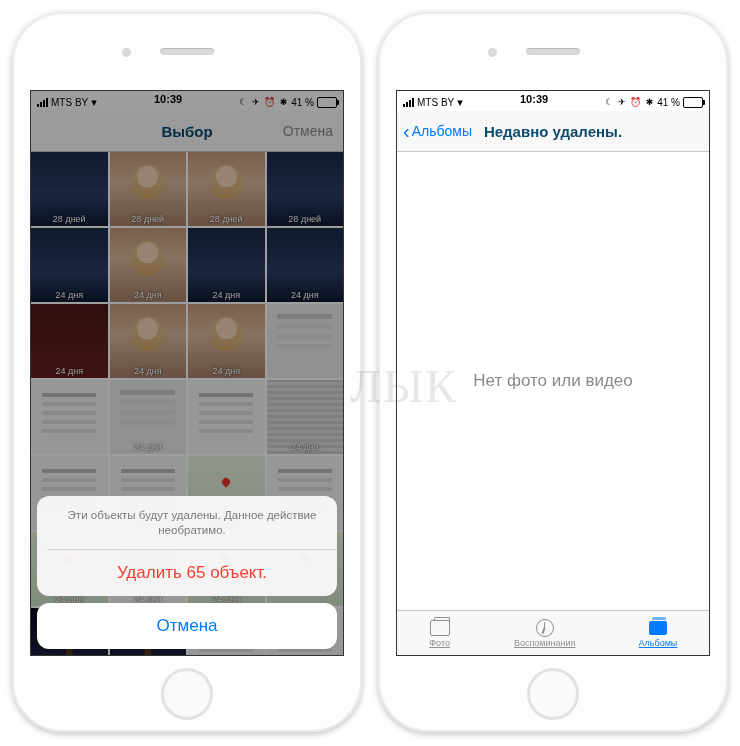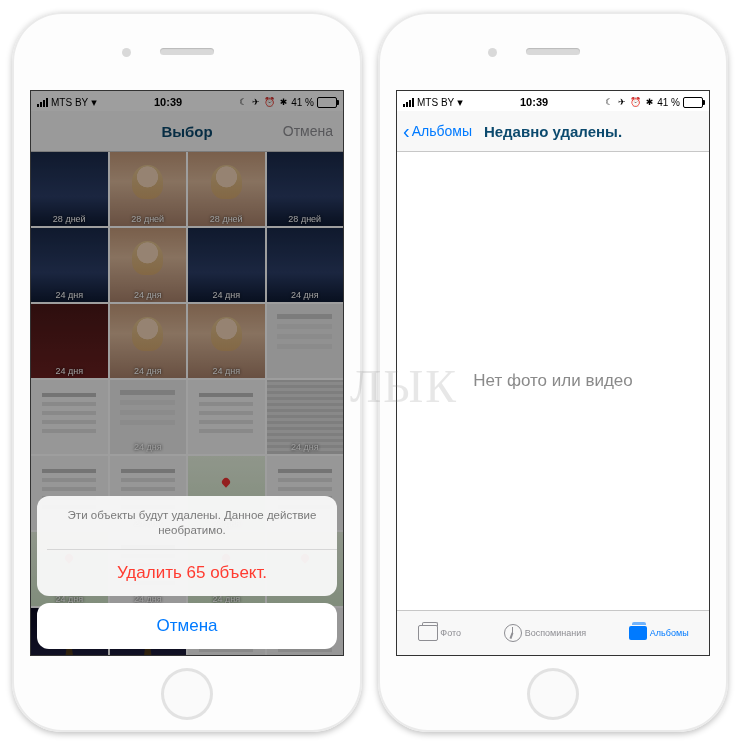--- a/index.html
+++ b/index.html
@@ -72,21 +72,20 @@
     bottom: 76px;
     background: #fff;
     border: 1px solid #333;
     overflow: hidden;
   }
 
   
   .statusbar {
     height: 18px;
     display: flex;
-    align-items: center;
     justify-content: space-between;
     padding: 2px 6px 0;
     font-size: 10px;
     color: #000;
   }
   .statusbar .sb-left, .statusbar .sb-right {
     display: flex;
     align-items: center;
     gap: 3px;
   }
@@ -305,25 +304,26 @@
   .tabbar {
     height: 44px;
     border-top: 0.5px solid #c7c7c7;
     background: #f8f8f8;
     display: flex;
     justify-content: space-around;
     align-items: center;
   }
   .tab {
     display: flex;
-    flex-direction: row;
+    flex-direction: column;
     align-items: center;
     gap: 1px;
     font-size: 9px;
     color: #8e8e93;
+    text-decoration: underline;
   }
   .tab.active { color: #007aff; }
   .tab .ticon {
     width: 22px;
     height: 18px;
     display: flex;
     align-items: center;
     justify-content: center;
   }
   .ic-stack {

